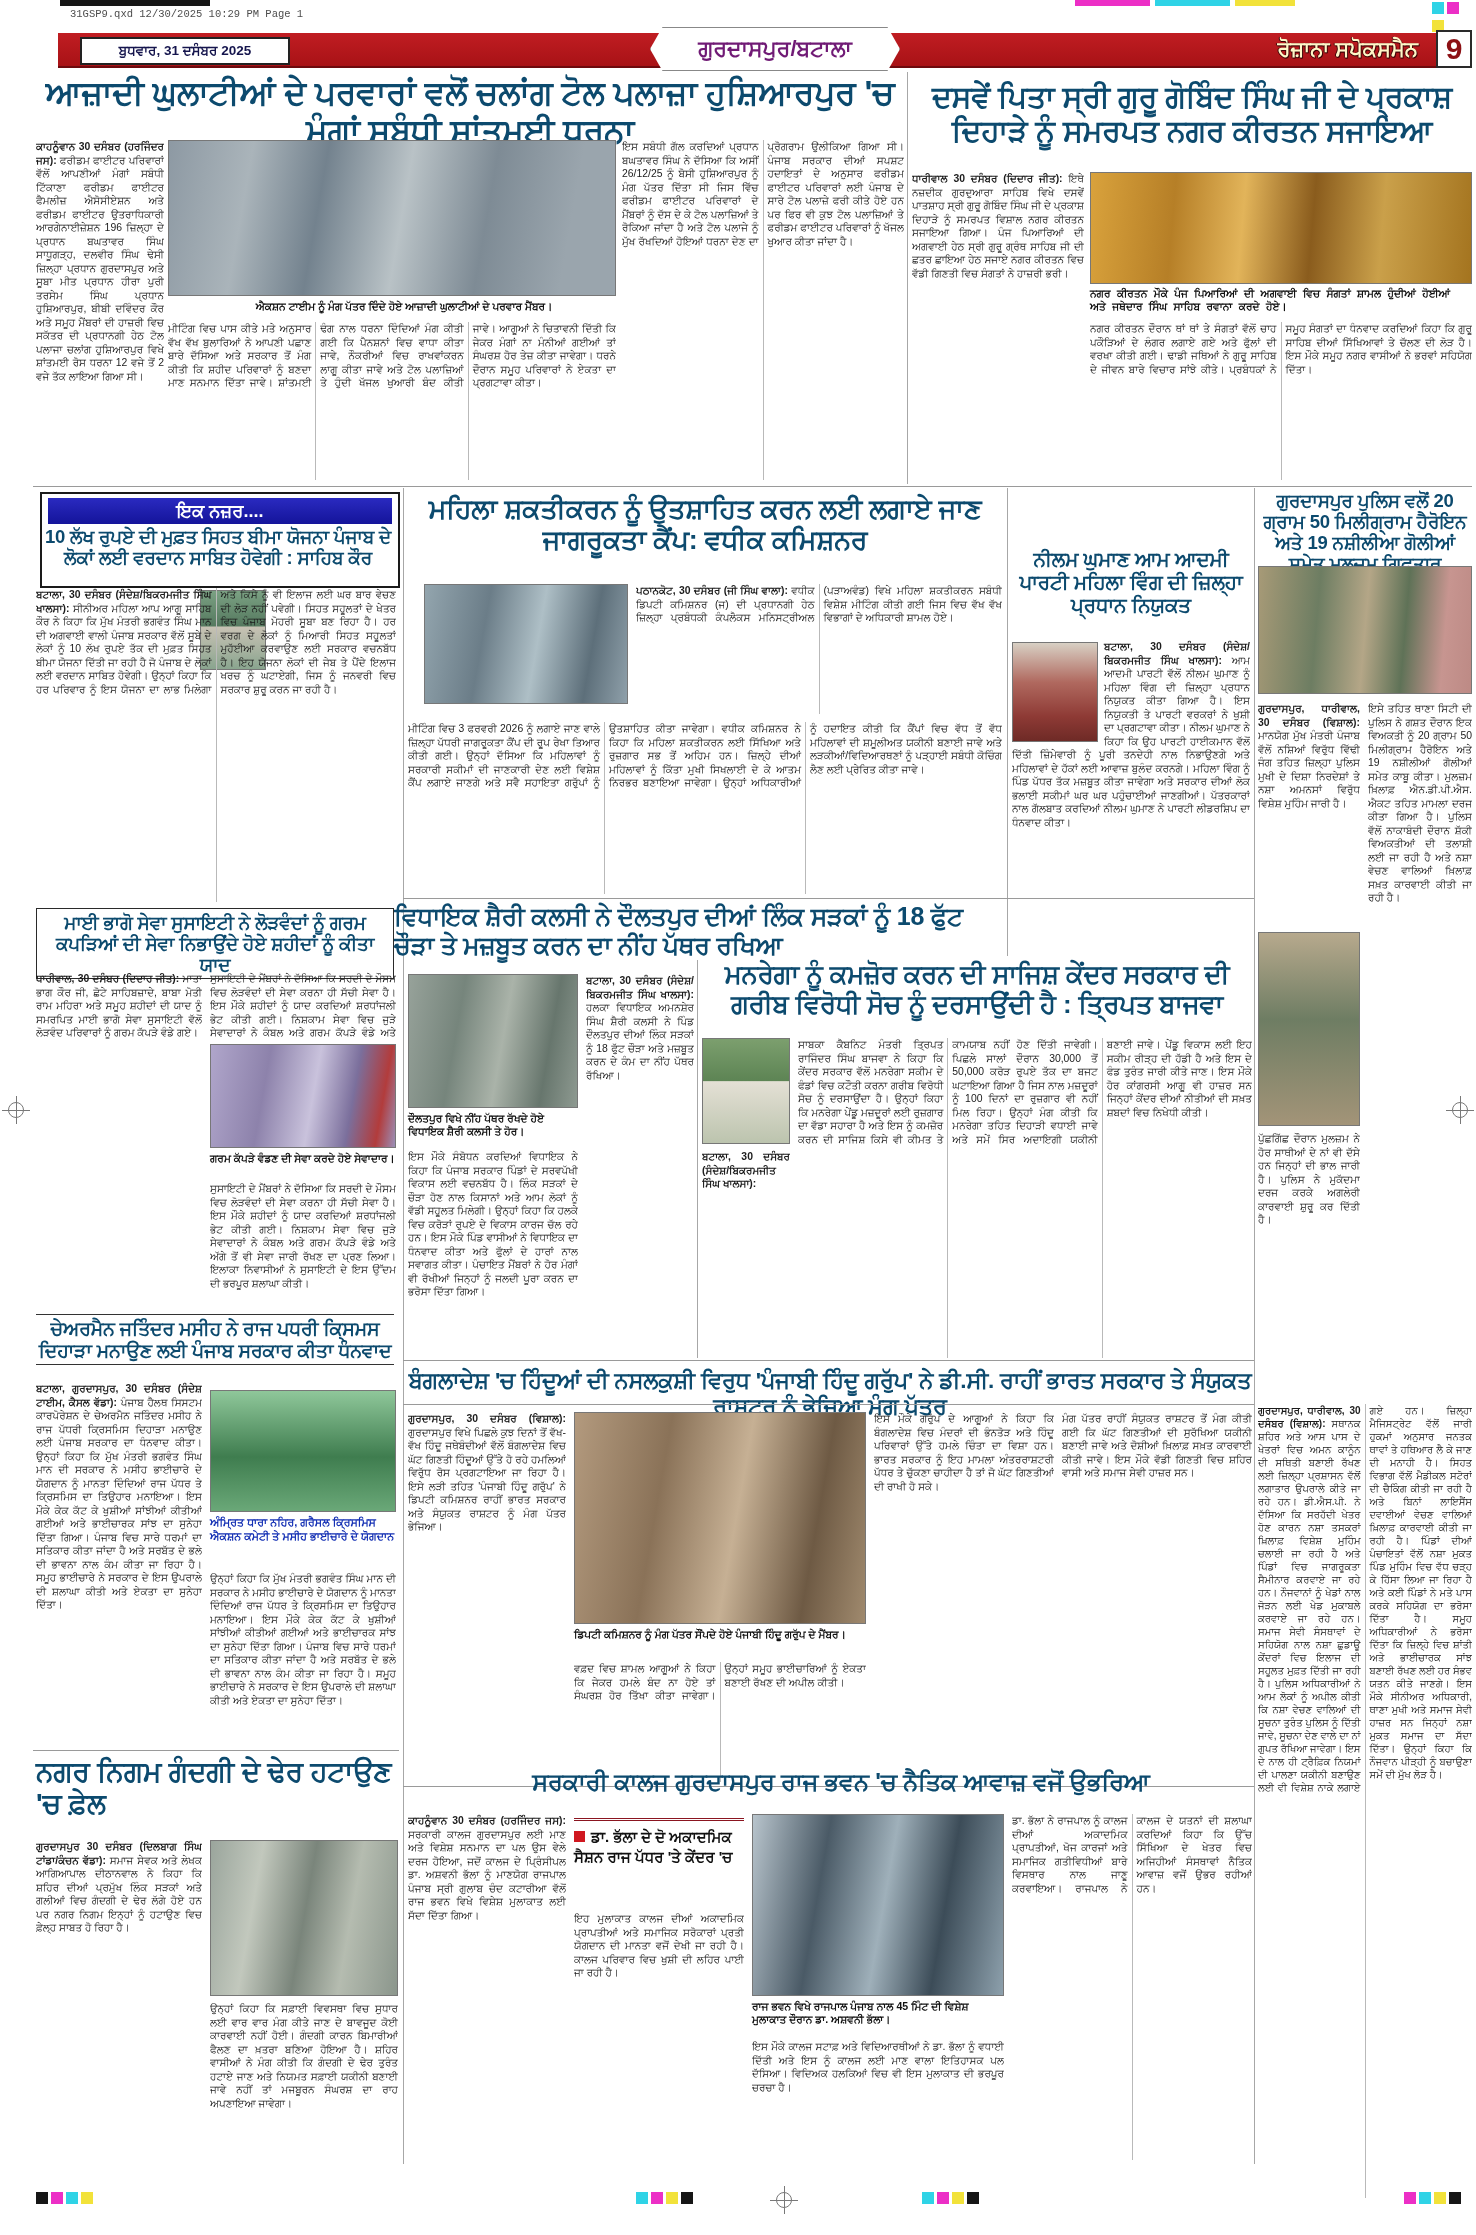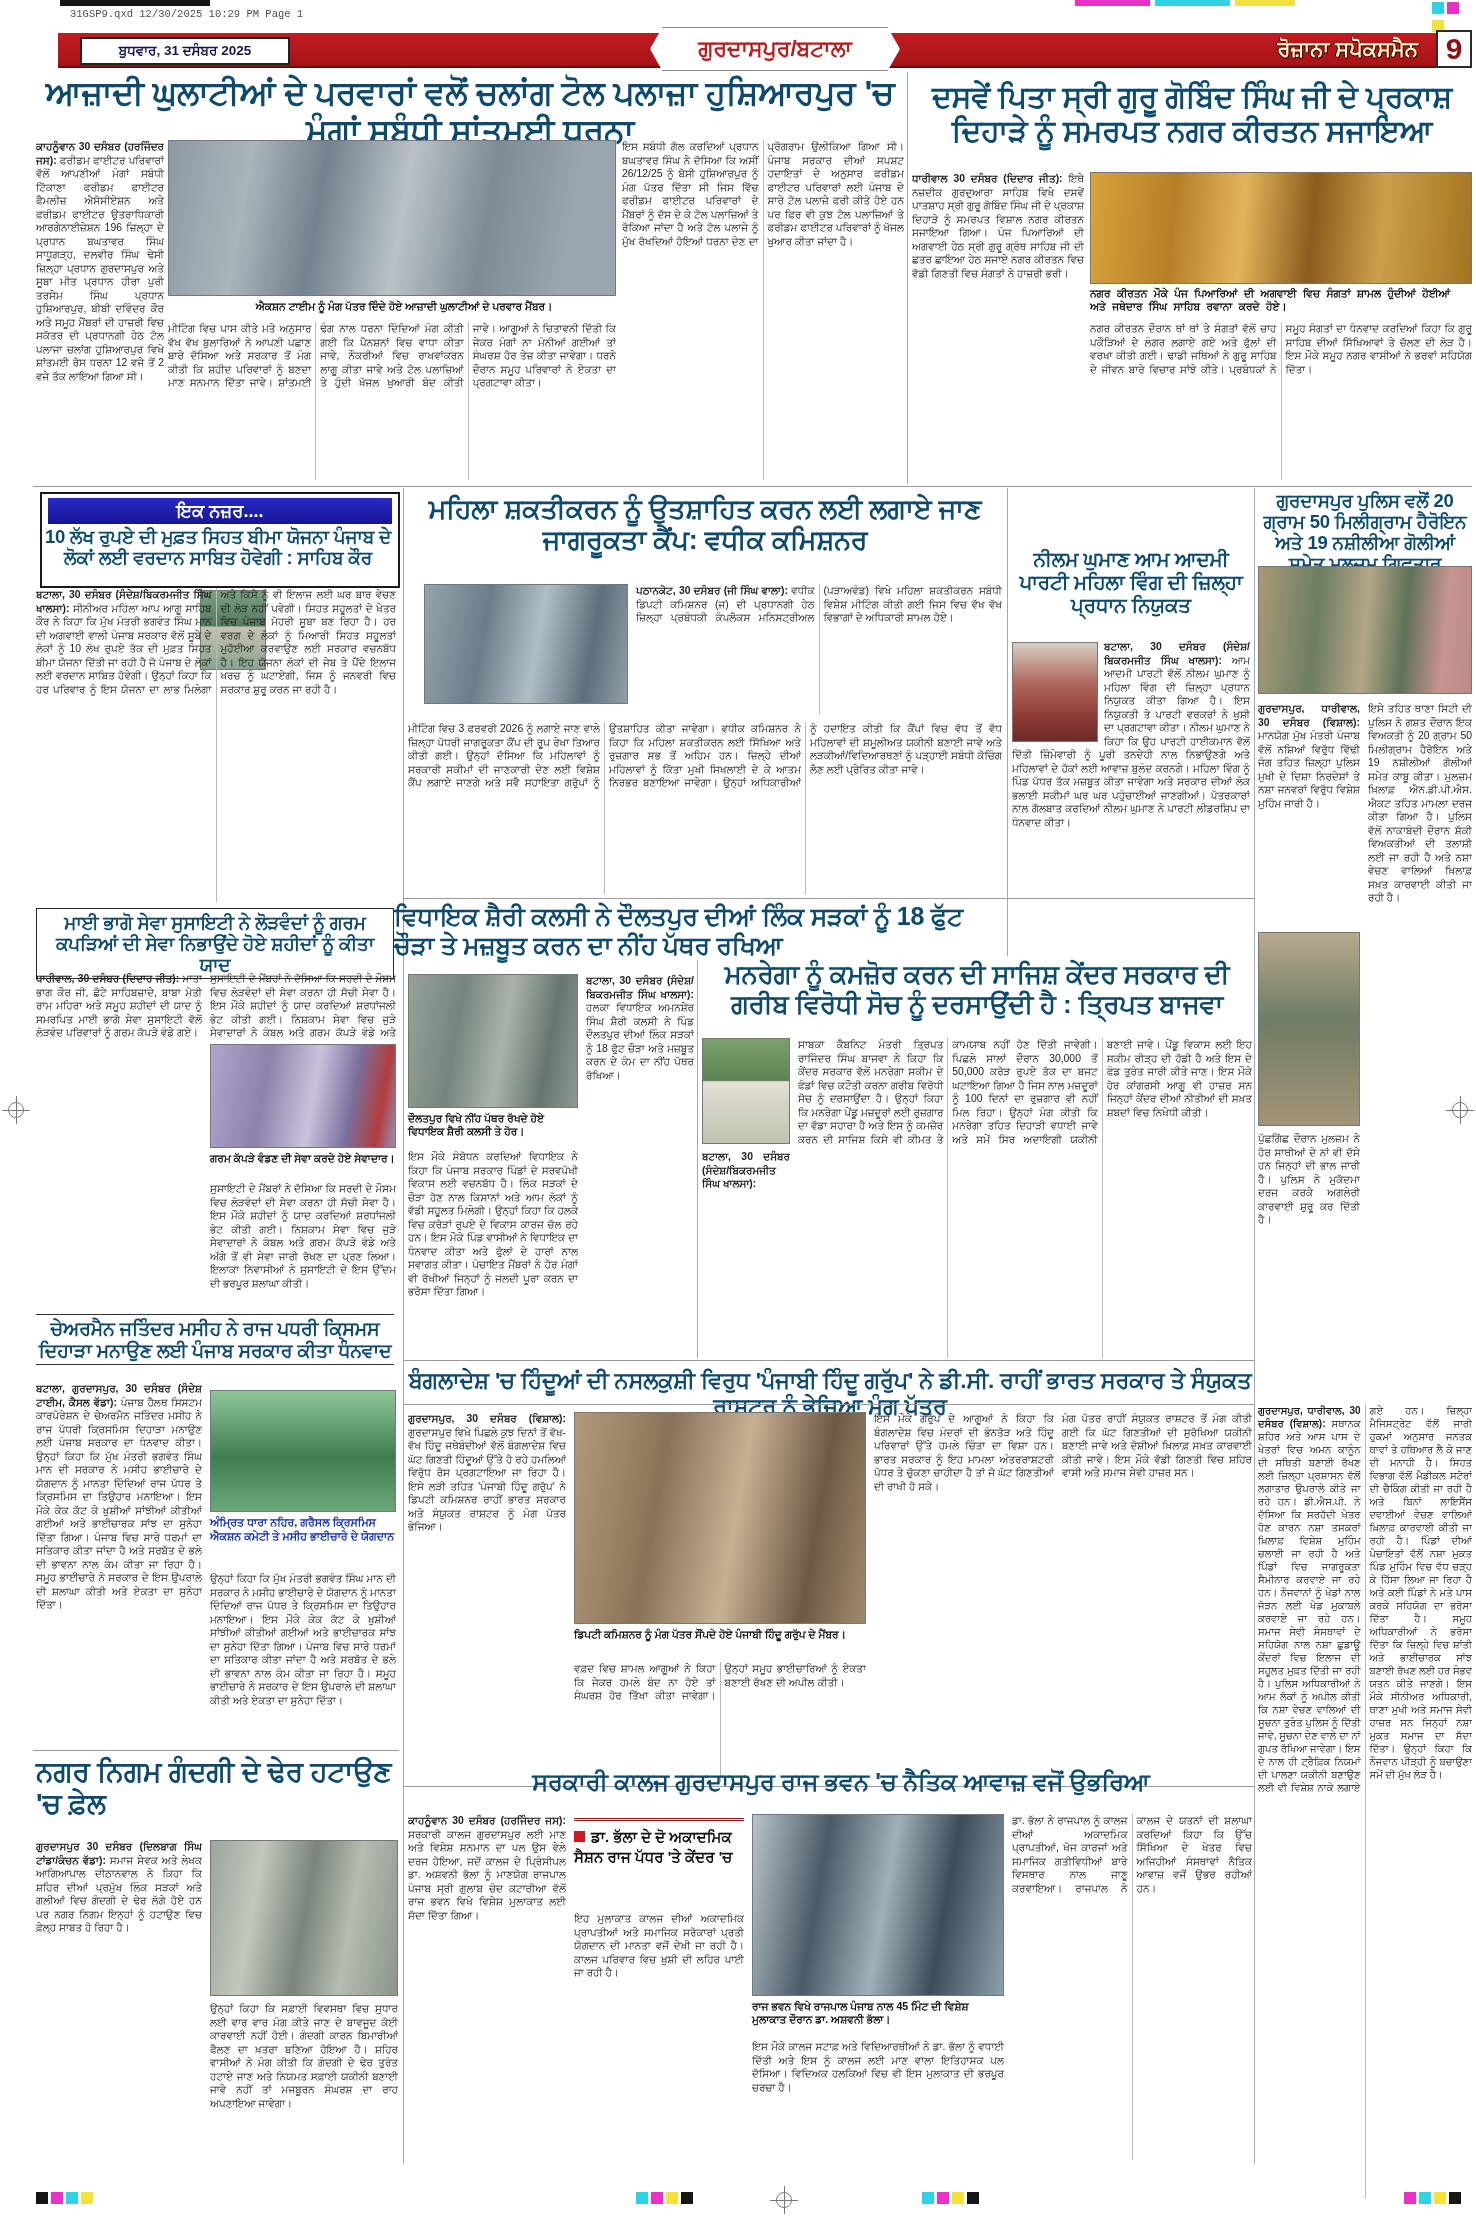--- a/index.html
+++ b/index.html
@@ -15,21 +15,21 @@
   .cap{font-weight:bold;font-size:10.6px;line-height:1.22;color:#111;text-align:left;}
   .vr{position:absolute;width:1px;background:#a7a7a7;}
   .hr{position:absolute;height:1px;background:#9a9a9a;}
   
   #masthead{position:absolute;left:58px;top:33px;width:1412px;height:33px;
      background:linear-gradient(#c01d22,#a81216);border-bottom:2px solid #6e0a0e;}
   #dateBox{position:absolute;left:22px;top:4px;width:206px;height:24px;background:#fff;
      border:2px solid #222;display:flex;align-items:center;justify-content:center;
      font-weight:bold;font-size:13.5px;color:#15154d;}
   #sectionBox{position:absolute;left:592px;top:-6px;width:250px;height:44px;background:#fff;
-     display:flex;align-items:center;justify-content:center;font-weight:bold;font-size:22px;color:#b91c1c;
+     display:flex;align-items:center;justify-content:center;font-weight:bold;font-size:22px;color:#701a75;
      clip-path:polygon(0% 50%,5% 0%,95% 0%,100% 50%,95% 100%,5% 100%);
      box-shadow:0 0 0 1px #888 inset;}
   #brand{position:absolute;right:52px;top:4px;font-weight:bold;font-size:21px;color:#fff7c8;
      text-shadow:1px 1px 0 #3c0406,-1px 0 0 #3c0406,0 1px 0 #3c0406;}
   #pageNumBox{position:absolute;left:1436px;top:30px;width:36px;height:38px;background:#fff;
      border:2px solid #2a2a2a;display:flex;align-items:center;justify-content:center;
      font-weight:bold;font-size:30px;color:#8c1014;box-sizing:border-box;}
   
   .cross{position:absolute;width:28px;height:28px;}
   .cross:before{content:"";position:absolute;left:50%;top:0;bottom:0;width:1px;background:#787878;}
@@ -142,21 +142,21 @@
   <div class="abs body" style="left:1012px;top:640px;width:238px;height:314px;">
     <span class="photo ph-portrait-f2" style="position:relative;float:left;display:block;width:86px;height:100px;margin:2px 6px 2px 0;"></span>
     <span class="byline">ਬਟਾਲਾ, 30 ਦਸੰਬਰ (ਸੰਦੇਸ਼/ਬਿਕਰਮਜੀਤ ਸਿੰਘ ਖਾਲਸਾ):</span>
     <span>ਆਮ ਆਦਮੀ ਪਾਰਟੀ ਵੱਲੋਂ ਨੀਲਮ ਘੁਮਾਣ ਨੂੰ ਮਹਿਲਾ ਵਿੰਗ ਦੀ ਜ਼ਿਲ੍ਹਾ ਪ੍ਰਧਾਨ ਨਿਯੁਕਤ ਕੀਤਾ ਗਿਆ ਹੈ। ਇਸ ਨਿਯੁਕਤੀ ਤੇ ਪਾਰਟੀ ਵਰਕਰਾਂ ਨੇ ਖੁਸ਼ੀ ਦਾ ਪ੍ਰਗਟਾਵਾ ਕੀਤਾ। ਨੀਲਮ ਘੁਮਾਣ ਨੇ ਕਿਹਾ ਕਿ ਉਹ ਪਾਰਟੀ ਹਾਈਕਮਾਨ ਵੱਲੋਂ ਦਿੱਤੀ ਜ਼ਿੰਮੇਵਾਰੀ ਨੂੰ ਪੂਰੀ ਤਨਦੇਹੀ ਨਾਲ ਨਿਭਾਉਣਗੇ ਅਤੇ ਮਹਿਲਾਵਾਂ ਦੇ ਹੱਕਾਂ ਲਈ ਆਵਾਜ਼ ਬੁਲੰਦ ਕਰਨਗੇ। ਮਹਿਲਾ ਵਿੰਗ ਨੂੰ ਪਿੰਡ ਪੱਧਰ ਤੱਕ ਮਜ਼ਬੂਤ ਕੀਤਾ ਜਾਵੇਗਾ ਅਤੇ ਸਰਕਾਰ ਦੀਆਂ ਲੋਕ ਭਲਾਈ ਸਕੀਮਾਂ ਘਰ ਘਰ ਪਹੁੰਚਾਈਆਂ ਜਾਣਗੀਆਂ। ਪੱਤਰਕਾਰਾਂ ਨਾਲ ਗੱਲਬਾਤ ਕਰਦਿਆਂ ਨੀਲਮ ਘੁਮਾਣ ਨੇ ਪਾਰਟੀ ਲੀਡਰਸ਼ਿਪ ਦਾ ਧੰਨਵਾਦ ਕੀਤਾ।</span>
   </div>
 
   <div class="abs h" style="left:1258px;top:490px;width:214px;font-size:18.5px;">ਗੁਰਦਾਸਪੁਰ ਪੁਲਿਸ ਵਲੋਂ 20 ਗ੍ਰਾਮ 50 ਮਿਲੀਗ੍ਰਾਮ ਹੈਰੋਇਨ ਅਤੇ 19 ਨਸ਼ੀਲੀਆ ਗੋਲੀਆਂ ਸਮੇਤ ਮੁਲਜ਼ਮ ਗਿ੍ਫ਼ਤਾਰ</div>
   <div class="photo ph-police" style="left:1258px;top:566px;width:214px;height:128px;"></div>
   <div class="abs body" style="left:1258px;top:702px;width:102px;height:226px;">
     <span class="byline">ਗੁਰਦਾਸਪੁਰ, ਧਾਰੀਵਾਲ, 30 ਦਸੰਬਰ (ਵਿਸ਼ਾਲ):</span>
-    <span>ਮਾਨਯੋਗ ਮੁੱਖ ਮੰਤਰੀ ਪੰਜਾਬ ਵੱਲੋਂ ਨਸ਼ਿਆਂ ਵਿਰੁੱਧ ਵਿੱਢੀ ਜੰਗ ਤਹਿਤ ਜ਼ਿਲ੍ਹਾ ਪੁਲਿਸ ਮੁਖੀ ਦੇ ਦਿਸ਼ਾ ਨਿਰਦੇਸ਼ਾਂ ਤੇ ਨਸ਼ਾ ਜਨਵਰਾਂ ਵਿਰੁੱਧ ਵਿਸ਼ੇਸ਼ ਮੁਹਿੰਮ ਜਾਰੀ ਹੈ।</span>
+    <span>ਮਾਨਯੋਗ ਮੁੱਖ ਮੰਤਰੀ ਪੰਜਾਬ ਵੱਲੋਂ ਨਸ਼ਿਆਂ ਵਿਰੁੱਧ ਵਿੱਢੀ ਜੰਗ ਤਹਿਤ ਜ਼ਿਲ੍ਹਾ ਪੁਲਿਸ ਮੁਖੀ ਦੇ ਦਿਸ਼ਾ ਨਿਰਦੇਸ਼ਾਂ ਤੇ ਨਸ਼ਾ ਅਮਨਸਾਂ ਵਿਰੁੱਧ ਵਿਸ਼ੇਸ਼ ਮੁਹਿੰਮ ਜਾਰੀ ਹੈ।</span>
   </div>
   <div class="photo ph-cops2" style="left:1258px;top:932px;width:102px;height:194px;"></div>
   <div class="abs body" style="left:1258px;top:1132px;width:102px;height:226px;">ਪੁੱਛਗਿੱਛ ਦੌਰਾਨ ਮੁਲਜ਼ਮ ਨੇ ਹੋਰ ਸਾ­ਥੀਆਂ ਦੇ ਨਾਂ ਵੀ ਦੱਸੇ ਹਨ ਜਿਨ੍ਹਾਂ ਦੀ ਭਾਲ ਜਾਰੀ ਹੈ। ਪੁਲਿਸ ਨੇ ਮੁਕੱਦਮਾ ਦਰਜ ਕਰਕੇ ਅਗਲੇਰੀ ਕਾਰਵਾਈ ਸ਼ੁਰੂ ਕਰ ਦਿੱਤੀ ਹੈ।</div>
   <div class="abs body" style="left:1368px;top:702px;width:104px;height:656px;">ਇਸੇ ਤਹਿਤ ਥਾਣਾ ਸਿਟੀ ਦੀ ਪੁਲਿਸ ਨੇ ਗਸ਼ਤ ਦੌਰਾਨ ਇਕ ਵਿਅਕਤੀ ਨੂੰ 20 ਗ੍ਰਾਮ 50 ਮਿਲੀਗ੍ਰਾਮ ਹੈਰੋਇਨ ਅਤੇ 19 ਨਸ਼ੀਲੀਆਂ ਗੋਲੀਆਂ ਸਮੇਤ ਕਾਬੂ ਕੀਤਾ। ਮੁਲਜ਼ਮ ਖ਼ਿਲਾਫ਼ ਐਨ.ਡੀ.ਪੀ.ਐਸ. ਐਕਟ ਤਹਿਤ ਮਾਮਲਾ ਦਰਜ ਕੀਤਾ ਗਿਆ ਹੈ। ਪੁਲਿਸ ਵੱਲੋਂ ਨਾਕਾਬੰਦੀ ਦੌਰਾਨ ਸ਼ੱਕੀ ਵਿਅਕਤੀਆਂ ਦੀ ਤਲਾਸ਼ੀ ਲਈ ਜਾ ਰਹੀ ਹੈ ਅਤੇ ਨਸ਼ਾ ਵੇਚਣ ਵਾਲਿਆਂ ਖ਼ਿਲਾਫ਼ ਸਖ਼ਤ ਕਾਰਵਾਈ ਕੀਤੀ ਜਾ ਰਹੀ ਹੈ।</div>
   <div class="abs body cols2" style="left:1258px;top:1366px;width:214px;height:794px;font-size:10px;margin-top:38px;">
     <span class="byline">ਗੁਰਦਾਸਪੁਰ, ਧਾਰੀਵਾਲ, 30 ਦਸੰਬਰ (ਵਿਸ਼ਾਲ):</span>
     <span>ਸਥਾਨਕ ਸ਼ਹਿਰ ਅਤੇ ਆਸ ਪਾਸ ਦੇ ਖੇਤਰਾਂ ਵਿਚ ਅਮਨ ਕਾਨੂੰਨ ਦੀ ਸਥਿਤੀ ਬਣਾਈ ਰੱਖਣ ਲਈ ਜ਼ਿਲ੍ਹਾ ਪ੍ਰਸ਼ਾਸਨ ਵੱਲੋਂ ਲਗਾਤਾਰ ਉਪਰਾਲੇ ਕੀਤੇ ਜਾ ਰਹੇ ਹਨ। ਡੀ.ਐਸ.ਪੀ. ਨੇ ਦੱਸਿਆ ਕਿ ਸਰਹੱਦੀ ਖੇਤਰ ਹੋਣ ਕਾਰਨ ਨਸ਼ਾ ਤਸਕਰਾਂ ਖ਼ਿਲਾਫ਼ ਵਿਸ਼ੇਸ਼ ਮੁਹਿੰਮ ਚਲਾਈ ਜਾ ਰਹੀ ਹੈ ਅਤੇ ਪਿੰਡਾਂ ਵਿਚ ਜਾਗਰੂਕਤਾ ਸੈਮੀਨਾਰ ਕਰਵਾਏ ਜਾ ਰਹੇ ਹਨ। ਨੌਜਵਾਨਾਂ ਨੂੰ ਖੇਡਾਂ ਨਾਲ ਜੋੜਨ ਲਈ ਖੇਡ ਮੁਕਾਬਲੇ ਕਰਵਾਏ ਜਾ ਰਹੇ ਹਨ। ਸਮਾਜ ਸੇਵੀ ਸੰਸਥਾਵਾਂ ਦੇ ਸਹਿਯੋਗ ਨਾਲ ਨਸ਼ਾ ਛੁਡਾਊ ਕੇਂਦਰਾਂ ਵਿਚ ਇਲਾਜ ਦੀ ਸਹੂਲਤ ਮੁਫ਼ਤ ਦਿੱਤੀ ਜਾ ਰਹੀ ਹੈ। ਪੁਲਿਸ ਅਧਿਕਾਰੀਆਂ ਨੇ ਆਮ ਲੋਕਾਂ ਨੂੰ ਅਪੀਲ ਕੀਤੀ ਕਿ ਨਸ਼ਾ ਵੇਚਣ ਵਾਲਿਆਂ ਦੀ ਸੂਚਨਾ ਤੁਰੰਤ ਪੁਲਿਸ ਨੂੰ ਦਿੱਤੀ ਜਾਵੇ, ਸੂਚਨਾ ਦੇਣ ਵਾਲੇ ਦਾ ਨਾਂ ਗੁਪਤ ਰੱਖਿਆ ਜਾਵੇਗਾ। ਇਸ ਦੇ ਨਾਲ ਹੀ ਟ੍ਰੈਫ਼ਿਕ ਨਿਯਮਾਂ ਦੀ ਪਾਲਣਾ ਯਕੀਨੀ ਬਣਾਉਣ ਲਈ ਵੀ ਵਿਸ਼ੇਸ਼ ਨਾਕੇ ਲਗਾਏ ਗਏ ਹਨ। ਜ਼ਿਲ੍ਹਾ ਮੈਜਿਸਟ੍ਰੇਟ ਵੱਲੋਂ ਜਾਰੀ ਹੁਕਮਾਂ ਅਨੁਸਾਰ ਜਨਤਕ ਥਾਵਾਂ ਤੇ ਹਥਿਆਰ ਲੈ ਕੇ ਜਾਣ ਦੀ ਮਨਾਹੀ ਹੈ। ਸਿਹਤ ਵਿਭਾਗ ਵੱਲੋਂ ਮੈਡੀਕਲ ਸਟੋਰਾਂ ਦੀ ਚੈਕਿੰਗ ਕੀਤੀ ਜਾ ਰਹੀ ਹੈ ਅਤੇ ਬਿਨਾਂ ਲਾਇਸੈਂਸ ਦਵਾਈਆਂ ਵੇਚਣ ਵਾਲਿਆਂ ਖ਼ਿਲਾਫ਼ ਕਾਰਵਾਈ ਕੀਤੀ ਜਾ ਰਹੀ ਹੈ। ਪਿੰਡਾਂ ਦੀਆਂ ਪੰਚਾਇਤਾਂ ਵੱਲੋਂ ਨਸ਼ਾ ਮੁਕਤ ਪਿੰਡ ਮੁਹਿੰਮ ਵਿਚ ਵੱਧ ਚੜ੍ਹ ਕੇ ਹਿੱਸਾ ਲਿਆ ਜਾ ਰਿਹਾ ਹੈ ਅਤੇ ਕਈ ਪਿੰਡਾਂ ਨੇ ਮਤੇ ਪਾਸ ਕਰਕੇ ਸਹਿਯੋਗ ਦਾ ਭਰੋਸਾ ਦਿੱਤਾ ਹੈ। ਸਮੂਹ ਅਧਿਕਾਰੀਆਂ ਨੇ ਭਰੋਸਾ ਦਿੱਤਾ ਕਿ ਜ਼ਿਲ੍ਹੇ ਵਿਚ ਸ਼ਾਂਤੀ ਅਤੇ ਭਾਈਚਾਰਕ ਸਾਂਝ ਬਣਾਈ ਰੱਖਣ ਲਈ ਹਰ ਸੰਭਵ ਯਤਨ ਕੀਤੇ ਜਾਣਗੇ। ਇਸ ਮੌਕੇ ਸੀਨੀਅਰ ਅਧਿਕਾਰੀ, ਥਾਣਾ ਮੁਖੀ ਅਤੇ ਸਮਾਜ ਸੇਵੀ ਹਾਜ਼ਰ ਸਨ ਜਿਨ੍ਹਾਂ ਨਸ਼ਾ ਮੁਕਤ ਸਮਾਜ ਦਾ ਸੱਦਾ ਦਿੱਤਾ। ਉਨ੍ਹਾਂ ਕਿਹਾ ਕਿ ਨੌਜਵਾਨ ਪੀੜ੍ਹੀ ਨੂੰ ਬਚਾਉਣਾ ਸਮੇਂ ਦੀ ਮੁੱਖ ਲੋੜ ਹੈ।</span>
   </div>
 
   <div class="hr" style="left:403px;top:898px;width:851px;"></div>

